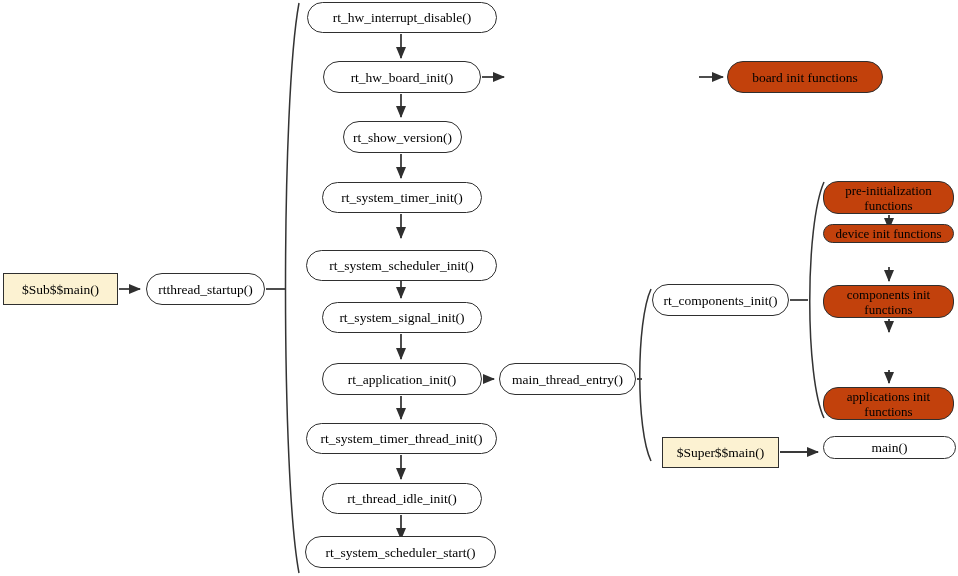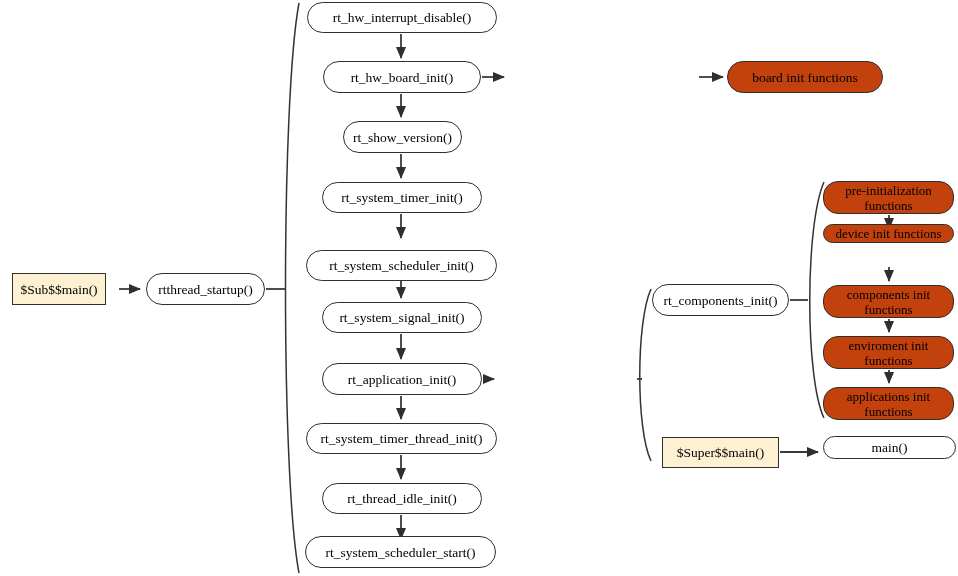--- a/index.html
+++ b/index.html
@@ -69,57 +69,57 @@
     <line x1="401" y1="396" x2="401" y2="419" stroke="#3a3a3a" stroke-width="1.8" marker-end="url(#arw)"></line>
     <line x1="401" y1="455" x2="401" y2="479" stroke="#3a3a3a" stroke-width="1.8" marker-end="url(#arw)"></line>
     <line x1="401" y1="515" x2="401" y2="539" stroke="#3a3a3a" stroke-width="1.8" marker-end="url(#arw)"></line>
 
     <line x1="889" y1="215" x2="889" y2="229" stroke="#3a3a3a" stroke-width="1.8" marker-end="url(#arw)"></line>
     <line x1="889" y1="267" x2="889" y2="281" stroke="#3a3a3a" stroke-width="1.8" marker-end="url(#arw)"></line>
     <line x1="889" y1="319" x2="889" y2="332" stroke="#3a3a3a" stroke-width="1.8" marker-end="url(#arw)"></line>
     <line x1="889" y1="370" x2="889" y2="383" stroke="#3a3a3a" stroke-width="1.8" marker-end="url(#arw)"></line>
   </svg>
 
-  <div class="node rect tan" style="left:12px;top:273px;width:94px;height:32px;">$Sub$$main()</div>
+  <div class="node rect tan" style="left:3px;top:273px;width:115px;height:32px;">$Sub$$main()</div>
 
   <div class="node stadium" style="left:146px;top:273px;width:119px;height:32px;">rtthread_startup()</div>
 
   <div class="node stadium" style="left:307px;top:2px;width:190px;height:31px;">rt_hw_interrupt_disable()</div>
 
   <div class="node stadium" style="left:323px;top:61px;width:158px;height:32px;">rt_hw_board_init()</div>
 
 
   <div class="node stadium blue" style="left:727px;top:61px;width:156px;height:32px;">board init functions</div>
 
   <div class="node stadium" style="left:343px;top:121px;width:119px;height:32px;">rt_show_version()</div>
 
   <div class="node stadium" style="left:322px;top:182px;width:160px;height:31px;">rt_system_timer_init()</div>
 
   <div class="node stadium" style="left:306px;top:242px;width:191px;height:31px;margin-top:8px;">rt_system_scheduler_init()</div>
 
   <div class="node stadium" style="left:322px;top:302px;width:160px;height:31px;">rt_system_signal_init()</div>
 
   <div class="node stadium" style="left:322px;top:363px;width:160px;height:32px;">rt_application_init()</div>
 
+  <div class="node stadium" style="left:499px;top:363px;width:137px;height:32px;">main_thread_entry()</div>
 
   <div class="node stadium" style="left:306px;top:423px;width:191px;height:31px;">rt_system_timer_thread_init()</div>
 
   <div class="node stadium" style="left:652px;top:284px;width:137px;height:32px;">rt_components_init()</div>
 
   <div class="node stadium" style="left:322px;top:483px;width:160px;height:31px;">rt_thread_idle_init()</div>
 
   <div class="node stadium" style="left:305px;top:536px;width:191px;height:32px;text-align:right;">rt_system_scheduler_start()</div>
 
   <div class="node rect tan" style="left:662px;top:437px;width:117px;height:31px;">$Super$$main()</div>
 
   <div class="node stadium" style="left:823px;top:436px;width:133px;height:23px;">main()</div>
 
   <div class="node blue multiline" style="left:823px;top:181px;width:131px;height:33px;">pre-initialization functions</div>
 
   <div class="node blue multiline" style="left:823px;top:224px;width:131px;height:19px;">device init functions</div>
 
   <div class="node blue multiline" style="left:823px;top:285px;width:131px;height:33px;">components init functions</div>
 
-  <div class="node blue multiline" style="left:823px;top:336px;width:131px;height:33px;">enviroment init functions</div>
 
   <div class="node blue multiline" style="left:823px;top:387px;width:131px;height:33px;">applications init functions</div>
 
 </div>
 
 </body></html>

